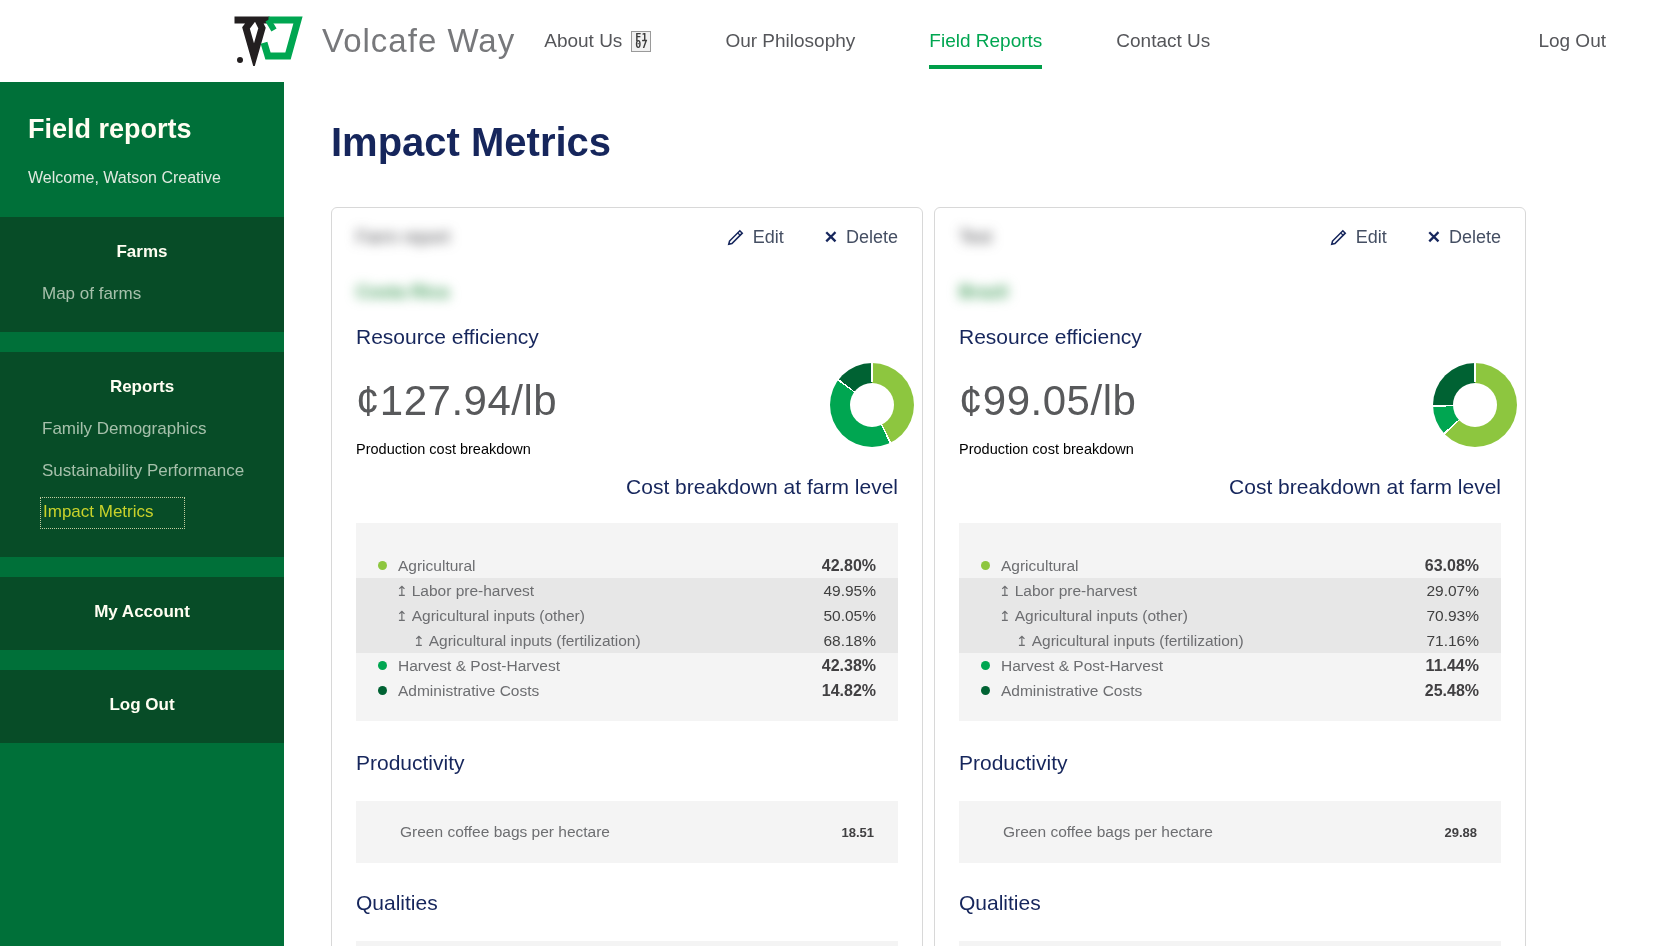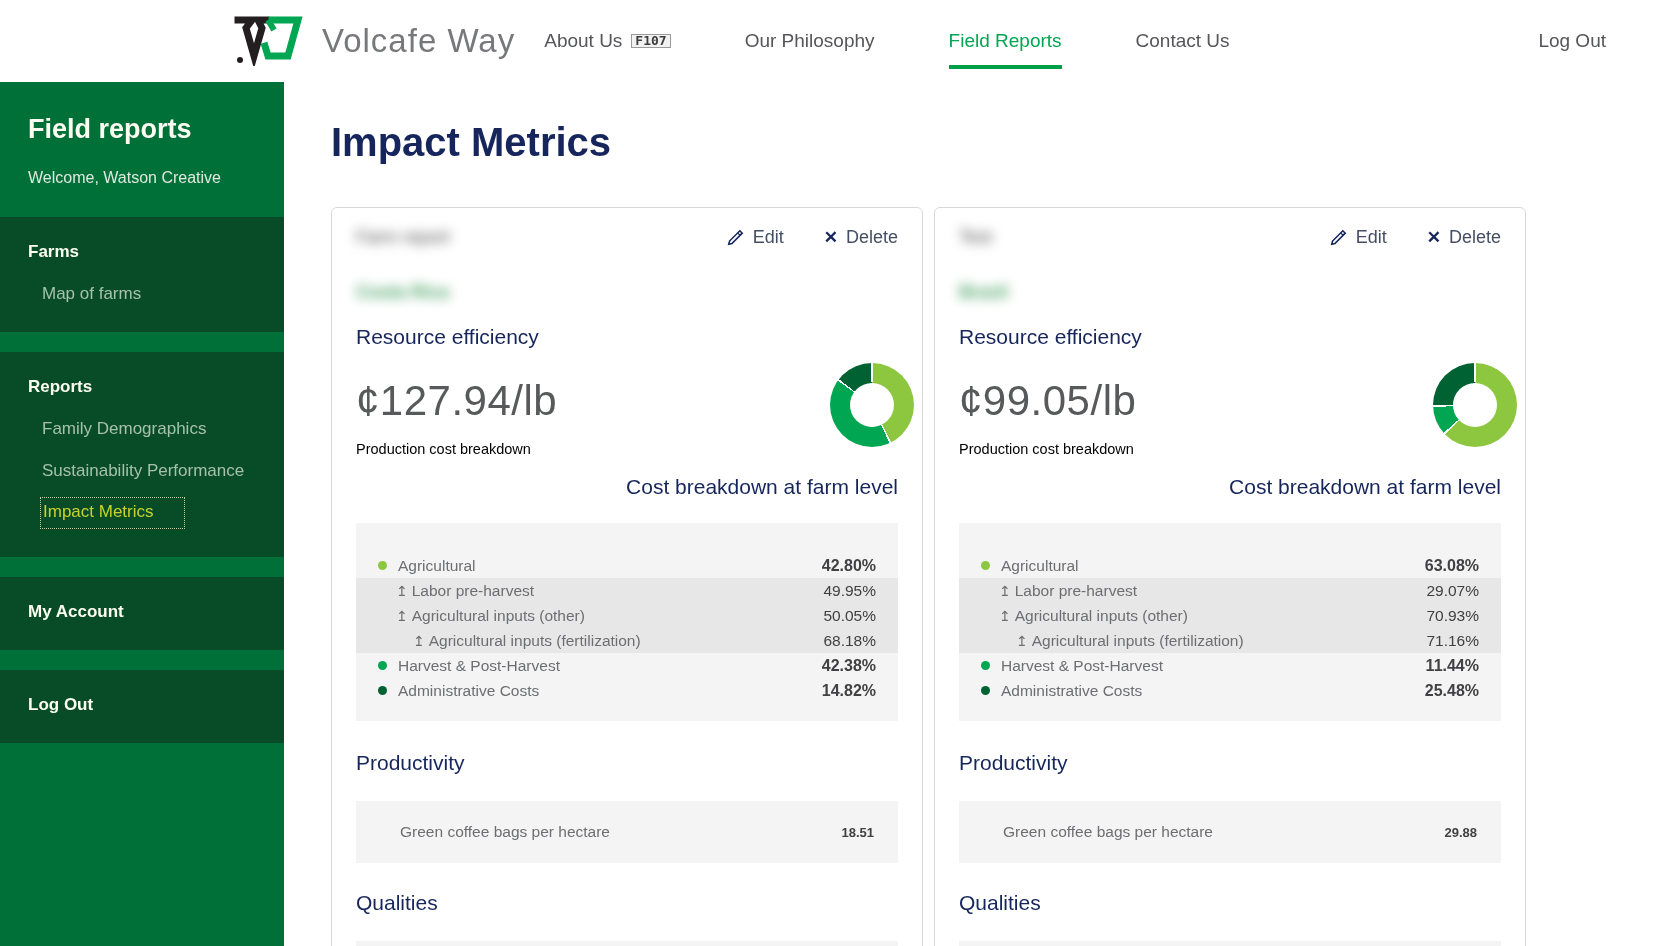--- a/index.html
+++ b/index.html
@@ -23,37 +23,37 @@
   .nav-item {
     display: flex; align-items: center; position: relative;
     padding: 0 25px; font-size: 19px; color: #55565a; cursor: pointer; white-space: nowrap;
   }
   .nav-item.active { color: #00a651; }
   .nav-item.active::after {
     content: ""; position: absolute; left: 25px; right: 25px; bottom: 13px;
     height: 4px; background: #009e49;
   }
   .glyph-box {
-    display: inline-flex; flex-direction: row; align-items: center; justify-content: center;
+    display: inline-flex; flex-direction: column; align-items: center; justify-content: center;
     margin-left: 9px; padding: 2px 3px;
     border: 1px solid #9a9a9a; background: #f1f1f1; color: #3c3c3c;
-    font-family: "DejaVu Sans Mono", monospace; font-size: 13px; line-height: 7.5px; font-weight: 700;
+    font-family: "DejaVu Sans Mono", monospace; font-size: 10px; line-height: 7.5px; font-weight: 700;
   }
   .logout-link { margin-left: auto; font-size: 19px; color: #55565a; cursor: pointer; }
 
   
   .app-body { display: flex; height: 864px; }
 
   
   .sidebar { width: 284px; flex-shrink: 0; background: #007039; color: #fff; }
   .sb-top { padding: 32px 28px 30px 28px; }
   .sb-title { font-size: 27px; font-weight: 700; color: #fffef2; }
   .sb-welcome { margin-top: 24px; font-size: 16px; color: #dfe9df; }
   .sb-block { background: #074c27; padding: 25px 28px 28px 28px; margin-bottom: 20px; }
-  .sb-heading { font-size: 17px; font-weight: 700; color: #fffef2; cursor: default; }
+  .sb-heading { font-size: 17px; font-weight: 700; color: #fffef2; cursor: default; text-align: center; }
   .sb-heading.clickable { cursor: pointer; }
   .sb-item { margin-top: 22px; margin-left: 14px; font-size: 17px; color: #a6c0ab; cursor: pointer; }
   .sb-item.active {
     display: inline-block; color: #c9d22b;
     border: 1px dotted #c3cda0; padding: 4px 30px 6px 2px; margin-left: 12px; margin-top: 16px;
   }
 
   
   .main { flex: 1; padding: 30px 0 0 47px; background: #fff; overflow: hidden; }
   .page-title { font-size: 40px; font-weight: 700; color: #16265c; margin-top: 8px; }

